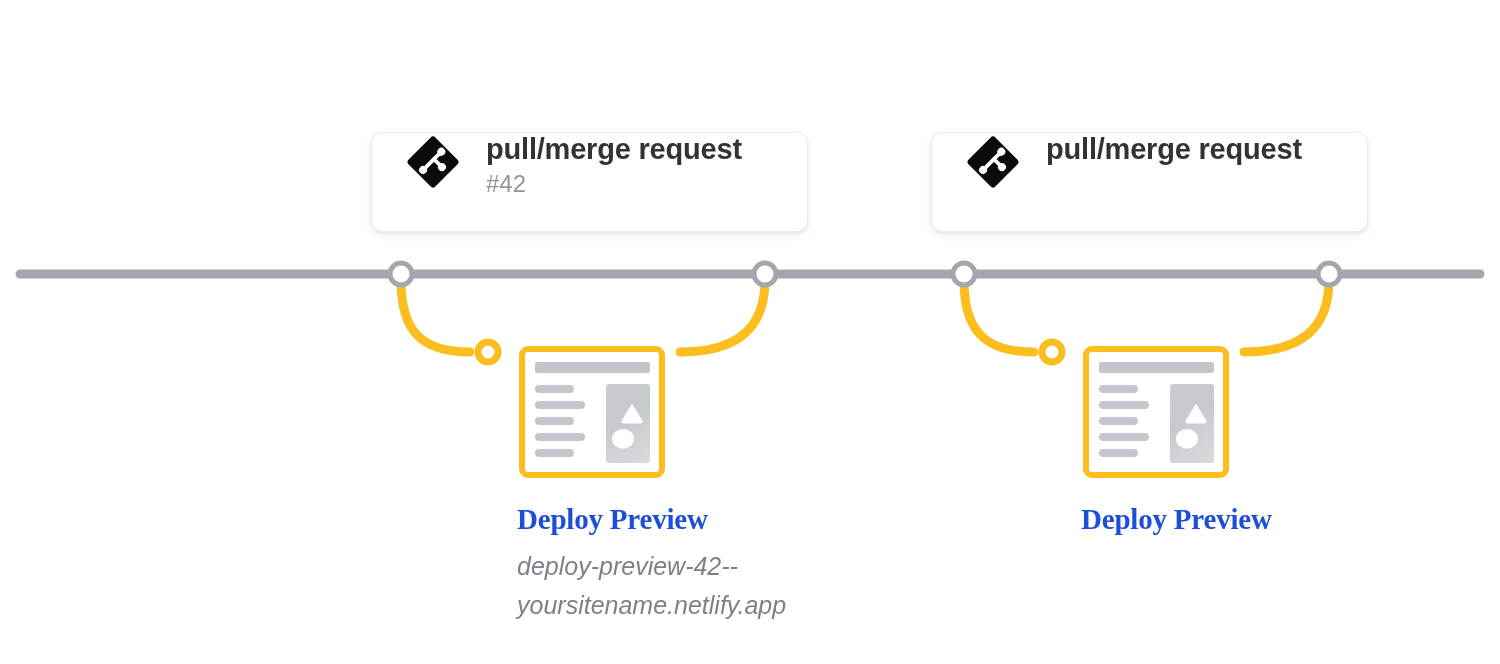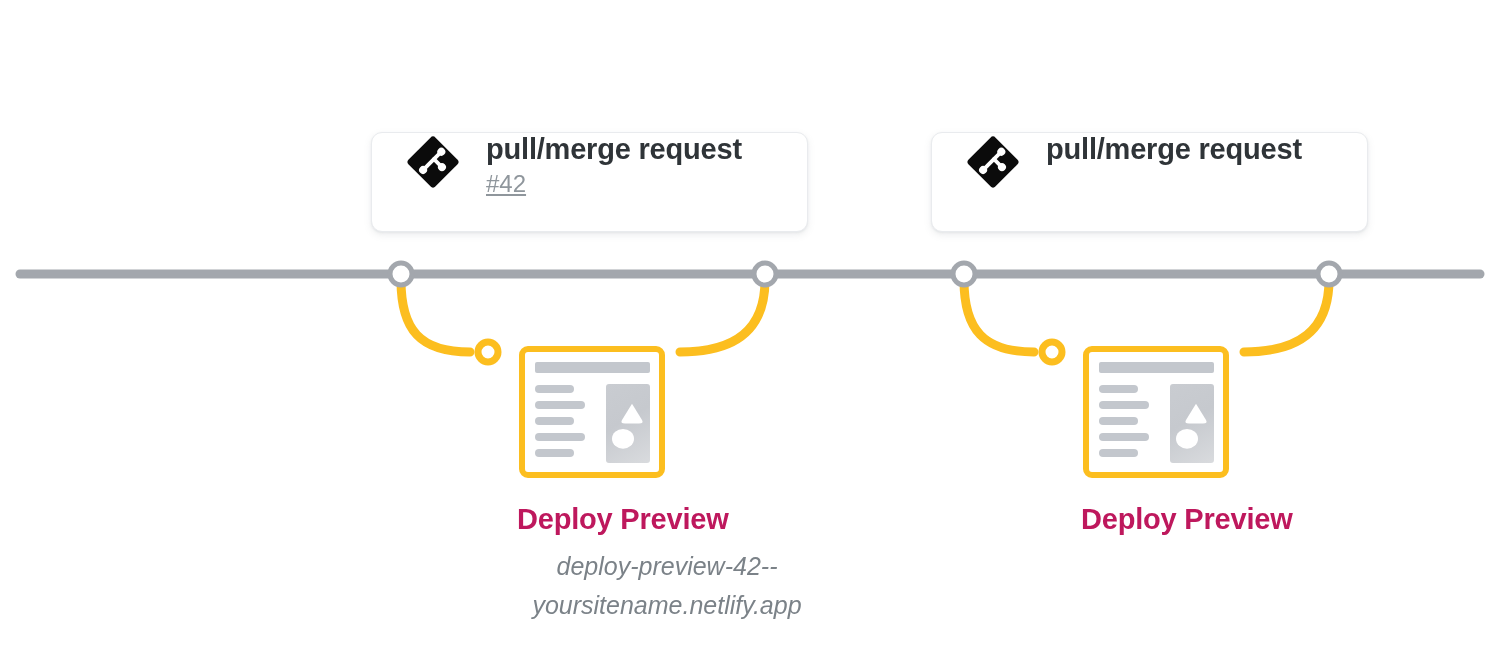--- a/index.html
+++ b/index.html
@@ -65,21 +65,20 @@
     letter-spacing: -0.2px;
     white-space: nowrap;
   }
 
   .pr-number {
     font-size: 24px;
     font-weight: normal;
     color: #8f969c;
     line-height: 1.3;
     margin-top: 3px;
-    text-decoration: underline;
   }
 
   
   .preview-thumb {
     position: absolute;
     width: 146px;
     height: 132px;
     border: 6px solid #FCBE1F;
     border-radius: 9px;
     background: #ffffff;
@@ -130,32 +129,32 @@
   .thumb-image svg { position: absolute; left: 0; top: 0; width: 100%; height: 100%; }
 
   
   .preview-caption { position: absolute; width: 380px; }
   .preview-caption--a { left: 517px; top: 502px; }
   .preview-caption--b { left: 1081px; top: 502px; }
 
   .caption-title {
     font-size: 29px;
     font-weight: bold;
-    color: #be185d;
+    color: #1d4ed8;
     letter-spacing: -0.2px;
     line-height: 1.2;
+    font-family: Liberation Serif, serif;
   }
   .caption-url {
     font-size: 25px;
     font-style: italic;
     color: #7b8288;
     line-height: 1.55;
     margin-top: 10px;
     max-width: 300px;
-    text-align: center;
   }
 </style>
 </head>
 <body>
 
 <div id="stage">
 
   <svg id="timeline-svg" viewBox="0 0 1500 664">
 
     <line x1="20" y1="274" x2="1480" y2="274" stroke="#a3a7ad" stroke-width="9" stroke-linecap="round"></line>

